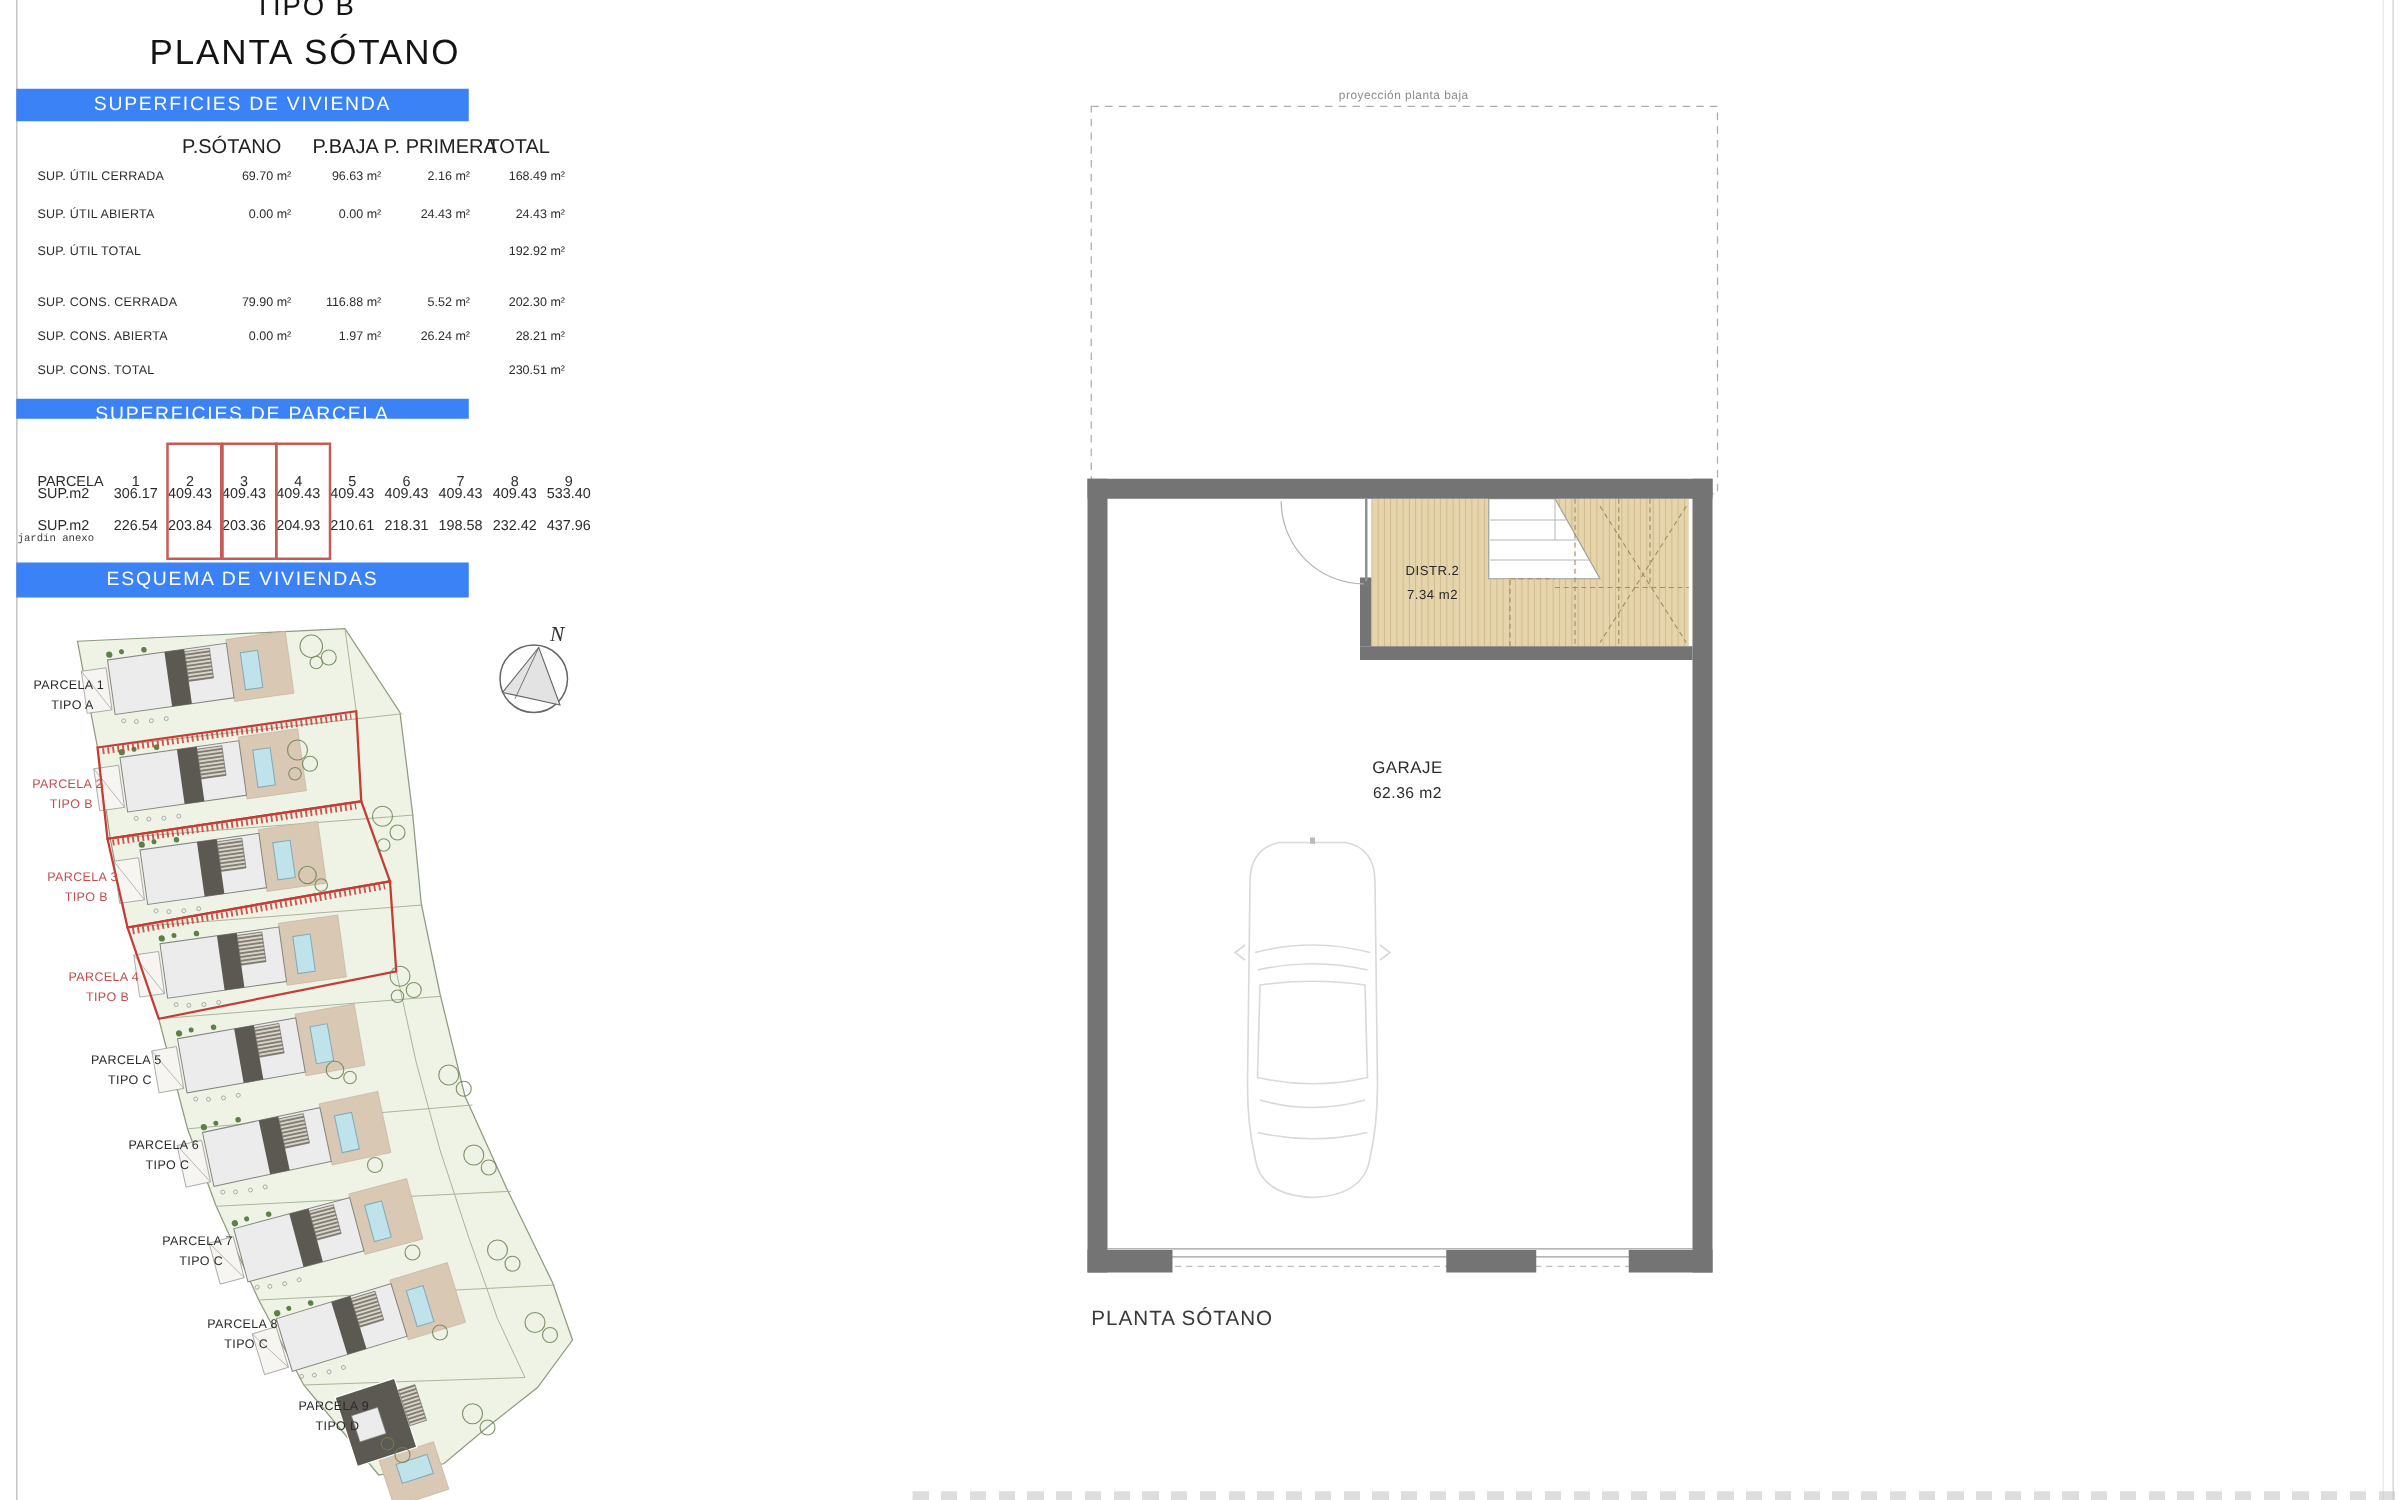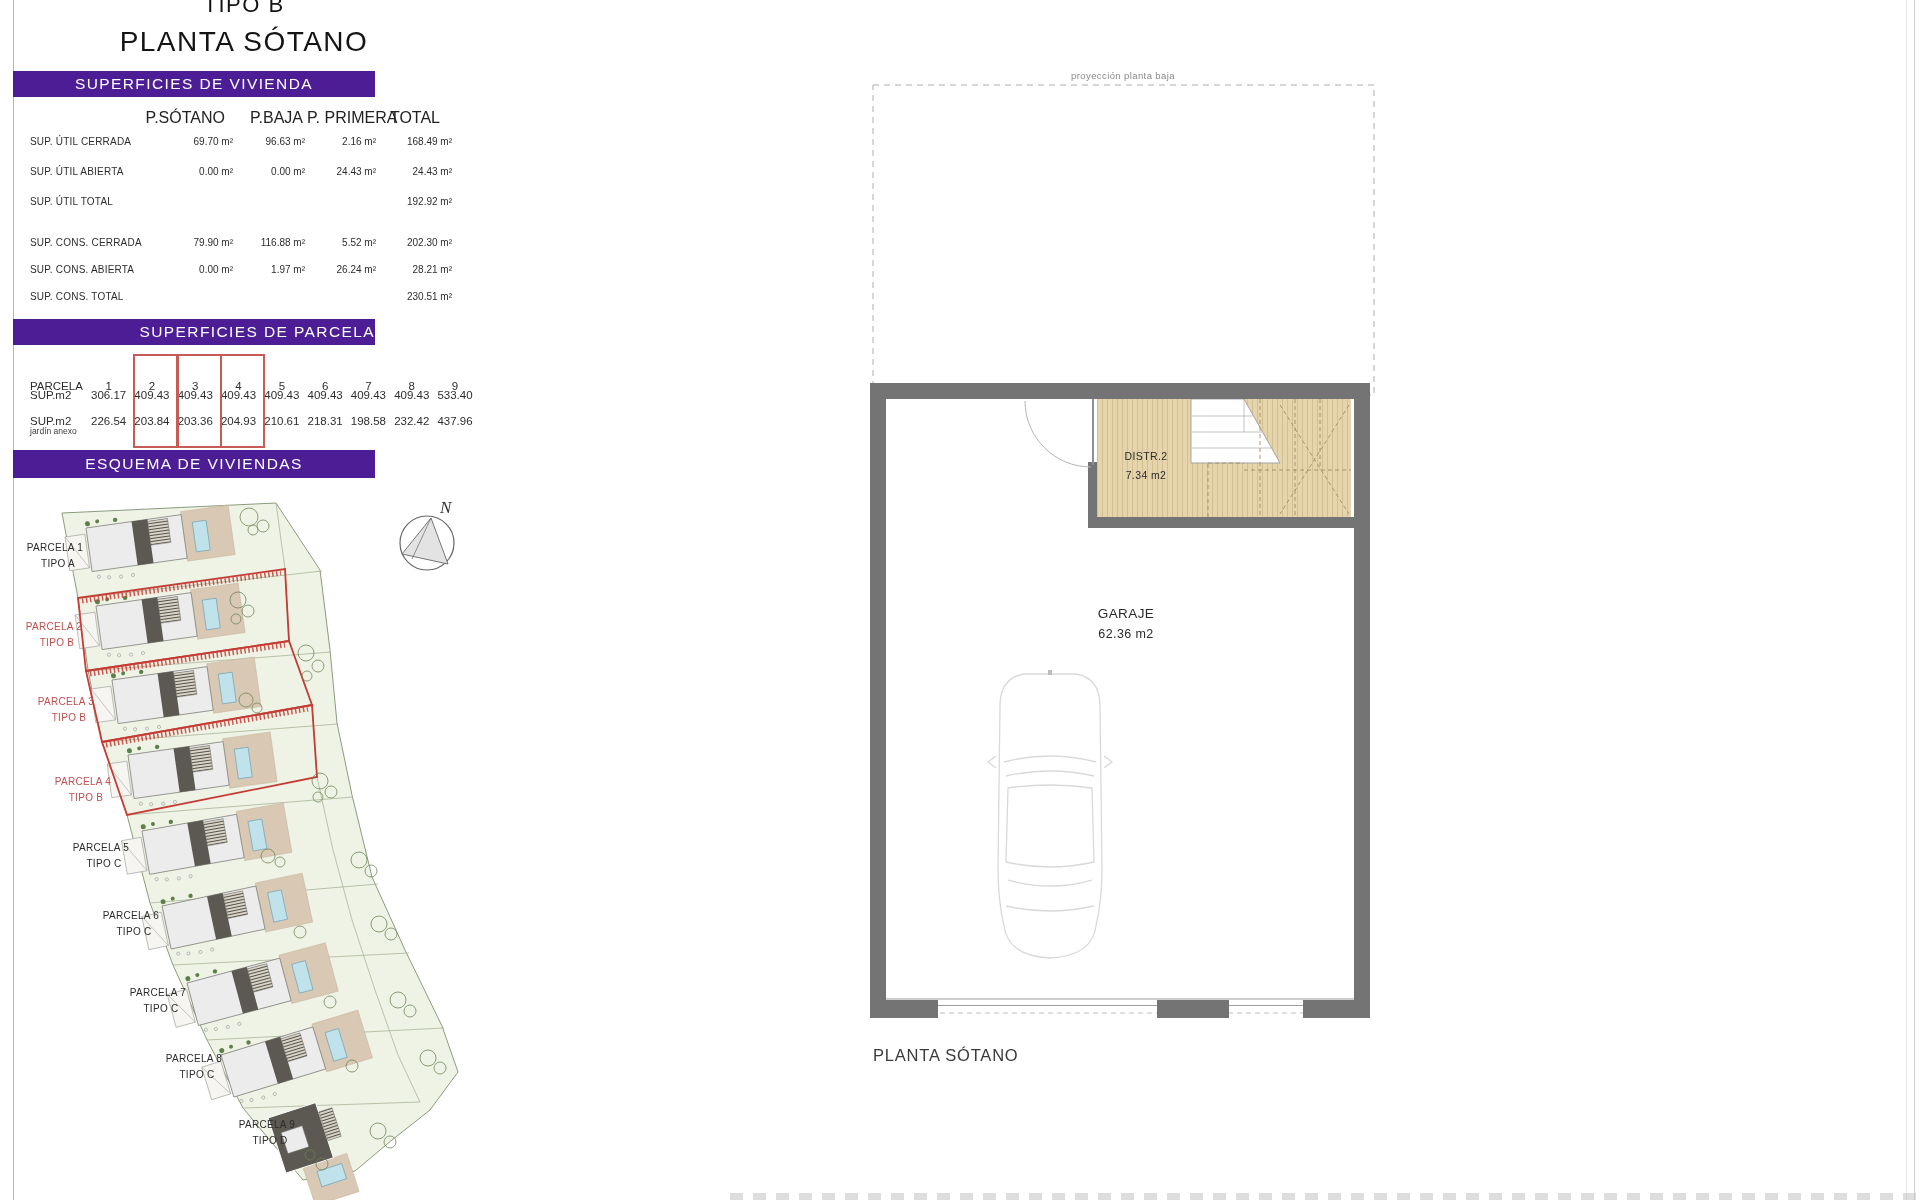--- a/index.html
+++ b/index.html
@@ -6,35 +6,35 @@
   body{width:1920px;height:1200px;position:relative;overflow:hidden;
        font-family:"Liberation Sans",sans-serif;color:#2f2f2f;}
   .abs{position:absolute;}
   
   .vline{position:absolute;top:0;height:1200px;width:1px;background:#b8b8b8;}
   
   .title{position:absolute;left:13px;width:462px;text-align:center;color:#141414;}
   #title1{top:-8px;font-size:22px;letter-spacing:1.5px;font-weight:500;}
   #title2{top:26px;font-size:28px;letter-spacing:1.5px;font-weight:500;}
   
-  .bar{position:absolute;left:13px;width:362px;background:#4c1d95;color:#fff;
+  .bar{position:absolute;left:13px;width:362px;background:#3b82f6;color:#fff;
        text-align:center;font-size:15.5px;letter-spacing:1.4px;font-weight:400;}
   
   .t1row{position:absolute;left:13px;width:452px;display:grid;
          grid-template-columns:118px 104px 72px 71px 76px;height:20px;line-height:20px;
          font-size:10px;color:#2d2d2d;}
   .t1row .lab{padding-left:17px;letter-spacing:.2px;white-space:nowrap;}
   .t1row .v{text-align:right;padding-right:2px;white-space:nowrap;}
   .t1head{font-size:16px;color:#222;}
   
   .t2row{position:absolute;left:13px;width:464px;display:grid;
          grid-template-columns:74px repeat(9,43.3px);font-size:11.5px;color:#2d2d2d;}
   .t2row .lab{padding-left:17px;white-space:nowrap;}
   .t2row .c{text-align:center;white-space:nowrap;}
-  .sublab{font-size:8.5px;color:#3c3c3c;line-height:9px;padding-left:17px;}
+  .sublab{font-size:8.5px;color:#3c3c3c;line-height:9px;padding-left:1px;font-family:Liberation Mono, monospace;}
   .redbox{position:absolute;border:2px solid #c75b55;background:transparent;}
   
   #plan-caption{position:absolute;left:873px;top:1046px;font-size:16.5px;
                 letter-spacing:.8px;color:#3a3a3a;}
   
   #bottom-strip{position:absolute;left:730px;top:1193px;width:1186px;height:7px;opacity:.55;
     background:repeating-linear-gradient(90deg,#c2c2c2 0 13px,#ffffff 13px 23px);}
   svg text{font-family:"Liberation Sans",sans-serif;}
   .north-n{font-family:"Liberation Serif",serif;font-style:italic;}
 </style>
@@ -94,21 +94,21 @@
   <span class="v">28.21 m²</span>
 </div>
 <div class="t1row" style="top:287px;">
   <span class="lab">SUP. CONS.  TOTAL</span>
   <span class="v"></span>
   <span class="v"></span>
   <span class="v"></span>
   <span class="v">230.51 m²</span>
 </div>
 
-<div class="bar" style="top:319px;height:26px;line-height:26px;text-align:right;">SUPERFICIES DE PARCELA</div>
+<div class="bar" style="top:319px;height:16px;line-height:26px;">SUPERFICIES DE PARCELA</div>
 
 <div class="t2row" style="top:380px;">
   <span class="lab">PARCELA</span>
   <span class="c">1</span>
   <span class="c">2</span>
   <span class="c">3</span>
   <span class="c">4</span>
   <span class="c">5</span>
   <span class="c">6</span>
   <span class="c">7</span>

